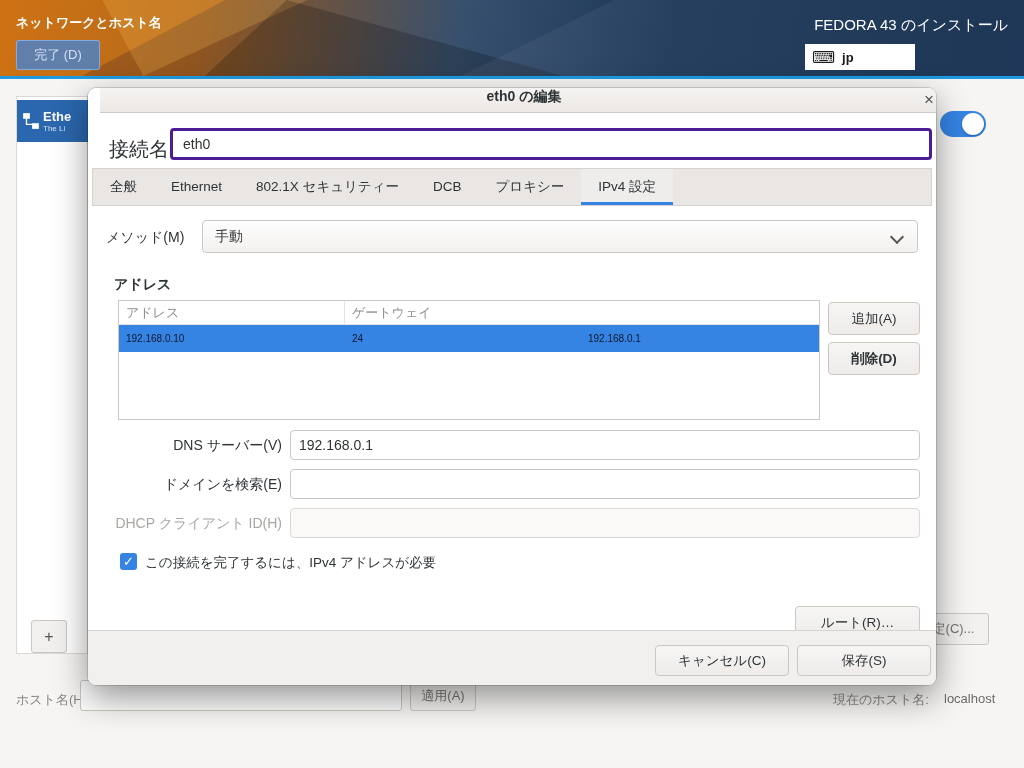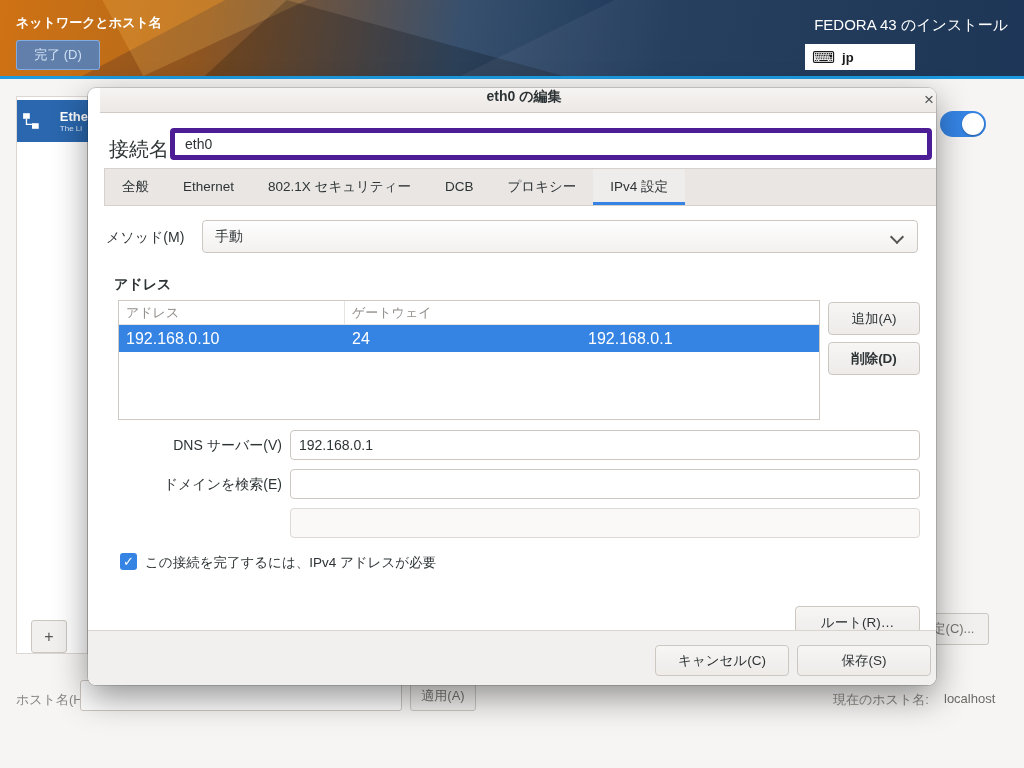--- a/index.html
+++ b/index.html
@@ -21,21 +21,21 @@
   .product{position:absolute;right:16px;top:16px;font-size:15px;color:#ffffff;}
   .kbd-box{position:absolute;left:805px;top:44px;width:110px;height:26px;background:#ffffff;
     display:flex;align-items:center;gap:7px;padding-left:7px;box-sizing:border-box;
     font-size:13px;font-weight:bold;color:#1a1a1a;}
   .kbd-icon{font-size:16px;font-weight:normal;}
 
   
   .device-panel{position:absolute;left:16px;top:96px;width:72px;height:558px;background:#ffffff;
     border:1px solid #dcd7d2;box-sizing:border-box;}
   .device-item{position:absolute;left:17px;top:100px;width:71px;height:42px;background:#2a67ae;
-    display:flex;align-items:center;gap:20px;padding-left:5px;box-sizing:border-box;overflow:hidden;}
+    display:flex;align-items:center;gap:3px;padding-left:5px;box-sizing:border-box;overflow:hidden;}
   .device-item .name{color:#fff;font-size:13px;font-weight:bold;line-height:14px;}
   .device-item .sub{color:#d6e4f2;font-size:8px;}
   .toggle{position:absolute;left:940px;top:111px;width:46px;height:26px;border-radius:13px;background:#3584e4;}
   .toggle .knob{position:absolute;right:2px;top:2px;width:22px;height:22px;border-radius:50%;background:#ffffff;
     box-shadow:0 1px 2px rgba(0,0,0,0.3);}
   .bg-btn{position:absolute;background:#f2f0ee;border:1px solid #ccc6c0;border-radius:3px;
     color:#77736f;font-family:inherit;font-size:13px;}
   .add-dev{left:31px;top:620px;width:36px;height:33px;font-size:16px;color:#555;}
   .configure{left:905px;top:613px;width:84px;height:32px;}
   .hostname-label{position:absolute;left:16px;top:691px;font-size:13px;color:#8a8682;}
@@ -49,42 +49,42 @@
   .dialog{position:absolute;left:88px;top:88px;width:848px;height:597px;background:#ffffff;
     border-radius:8px;box-shadow:0 12px 34px rgba(0,0,0,0.42),0 0 0 1px rgba(0,0,0,0.14);overflow:hidden;}
   .titlebar{position:absolute;left:12px;top:0;width:100%;height:25px;
     background:linear-gradient(#f6f4f2,#ebe8e6);border-bottom:1px solid #d0cbc6;box-sizing:border-box;
     display:flex;justify-content:center;}
   .dlg-title{font-size:14px;font-weight:bold;color:#2e3436;}
   .dlg-close{position:absolute;right:14px;top:50%;transform:translateY(-50%);font-size:17px;color:#535353;cursor:default;}
 
   .conn-label{position:absolute;left:21px;top:48px;font-size:20px;}
   .conn-input{position:absolute;left:82px;top:40px;width:762px;height:32px;box-sizing:border-box;
-    border:5px solid #4c1d95;border-radius:4px;padding:0 10px;font-family:inherit;font-size:14px;color:#2e3436;background:#fff;}
+    border:3px solid #4c1d95;border-radius:4px;padding:0 10px;font-family:inherit;font-size:14px;color:#2e3436;background:#fff;}
 
   .tabbar{position:absolute;left:4px;top:80px;width:840px;height:38px;background:#e9e6e3;
-    border:1px solid #d6d1cc;box-sizing:border-box;display:flex;margin-left:12px;}
+    border:1px solid #d6d1cc;box-sizing:border-box;display:flex;}
   .tab{padding:0 17px;line-height:36px;font-size:13.5px;color:#2e3436;border-bottom:3px solid transparent;box-sizing:border-box;}
   .tab.active{border-bottom-color:#3584e4;background:#efedeb;}
 
   .method-label{position:absolute;left:18px;top:141px;font-size:14px;}
   .combo{position:absolute;left:114px;top:132px;width:716px;height:33px;box-sizing:border-box;
     background:linear-gradient(#fefefe,#f3f1ef);border:1px solid #cdc7c2;border-radius:4px;
     font-size:14px;line-height:31px;padding-left:12px;}
   .chevron{position:absolute;right:15px;top:11px;width:8px;height:8px;
     border-right:2px solid #555;border-bottom:2px solid #555;transform:rotate(45deg);}
 
   .section-label{position:absolute;left:26px;top:188px;font-size:14px;font-weight:bold;}
 
   .addr-table{position:absolute;left:30px;top:212px;width:702px;height:120px;background:#fff;
     border:1px solid #cfc9c4;box-sizing:border-box;}
   .thead{display:flex;height:23px;align-items:center;color:#928e8a;font-size:13px;border-bottom:1px solid #e6e3e0;}
   .thead .cell{border-right:1px solid #e6e3e0;}
   .thead .cell:last-child{border-right:none;}
-  .trow{display:flex;height:27px;align-items:center;background:#3584e4;color:#ffffff;font-size:16px;}
+  .trow{display:flex;height:27px;align-items:center;background:#3584e4;color:#0f172a;font-size:10px;}
   .cell{box-sizing:border-box;padding-left:7px;overflow:hidden;white-space:nowrap;height:100%;display:flex;align-items:center;}
   .c0{width:226px;} .c1{width:236px;} .c2{width:238px;}
 
   .gbtn{position:absolute;background:linear-gradient(#f7f6f5,#eeebe9);border:1px solid #cdc7c2;
     border-radius:4px;color:#2e3436;font-family:inherit;font-size:13.5px;}
   .btn-add{left:740px;top:214px;width:92px;height:33px;}
   .btn-del{left:740px;top:254px;width:92px;height:33px;font-weight:bold;}
   .btn-routes{left:707px;top:492px;width:125px;height:33px;margin-top:26px;}
 
   .frm-label{position:absolute;left:0;width:194px;text-align:right;font-size:14px;}
@@ -184,20 +184,21 @@
 
   <button class="gbtn btn-add">追加(A)</button>
   <button class="gbtn btn-del">削除(D)</button>
 
   <label class="frm-label lab-dns">DNS サーバー(V)</label>
   <input class="frm-input in-dns" value="192.168.0.1" style="">
 
   <label class="frm-label lab-dom">ドメインを検索(E)</label>
   <input class="frm-input in-dom" style="">
 
+  <label class="frm-label lab-dhcp">DHCP クライアント ID(H)</label>
   <input class="frm-input in-dhcp" disabled="" style="">
 
   <div class="chk">✓</div>
   <span class="chk-label">この接続を完了するには、IPv4 アドレスが必要</span>
 
   <button class="gbtn btn-routes">ルート(R)…</button>
 
   <div class="dlg-footer"></div>
   <button class="gbtn btn-cancel">キャンセル(C)</button>
   <button class="gbtn btn-save">保存(S)</button>

